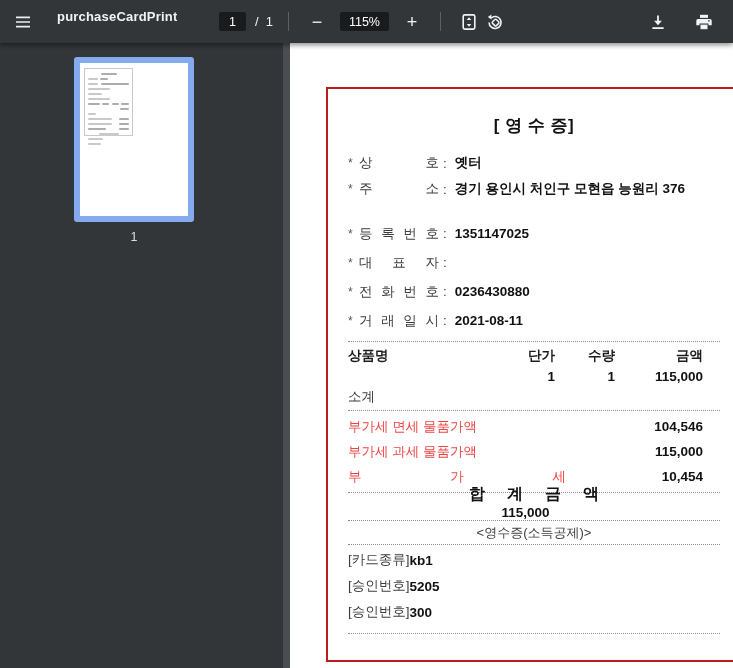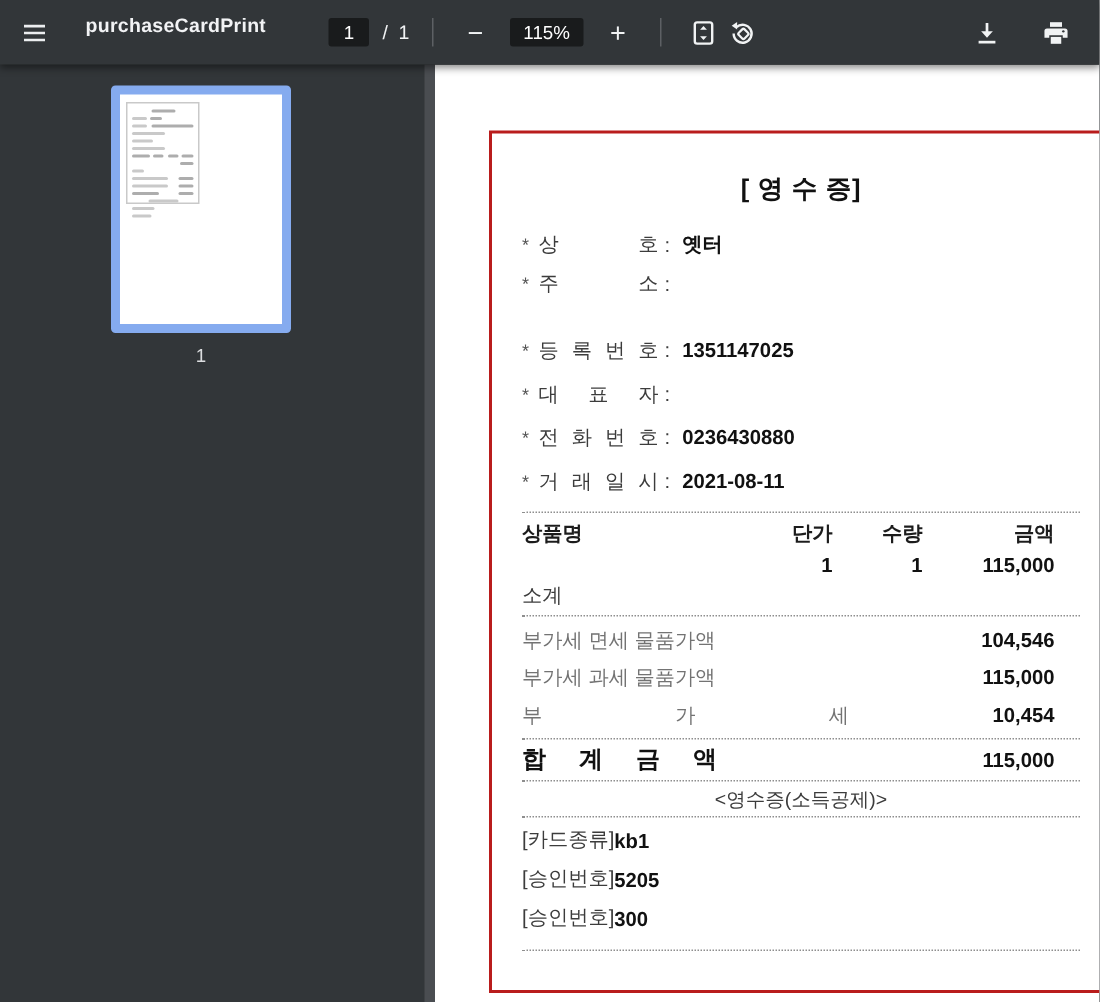--- a/index.html
+++ b/index.html
@@ -98,25 +98,25 @@
   .tbl-vals { height: 21px; font-weight: 700; color: #111; }
   .col-name { flex: 1; text-align: left; }
   .col-unit { width: 100px; text-align: right; flex: none; }
   .col-qty  { width: 60px;  text-align: right; flex: none; }
   .col-amt  { width: 105px; text-align: right; padding-right: 17px; flex: none; }
 
   .subtotal { height: 20px; line-height: 20px; margin-bottom: 3px; }
 
   .tax-rows { padding: 3px 0; }
   .tax-row { display: flex; justify-content: space-between; align-items: center; height: 25px; }
-  .tax-label { color: #737373; }
+  .tax-label { color: #ef4444; }
   .jwide { width: 218px; text-align: justify; text-align-last: justify; }
   .amt { font-weight: 700; color: #111; padding-right: 17px; }
 
-  .total-row { display: flex; justify-content: space-between; align-items: center; height: 27px; }
+  .total-row { display: flex; justify-content: flex-end; align-items: center; height: 27px; flex-direction: column; }
   .jtotal {
     width: 130px; font-size: 16px; font-weight: 700; color: #111;
     text-align: justify; text-align-last: justify;
   }
   .note { height: 23px; line-height: 23px; text-align: center; font-size: 13px; color: #3c3c3c; }
 
   .card-rows { padding-top: 2px; }
   .card-row { display: flex; align-items: center; height: 26px; }
   .card-label { color: #3c3c3c; }
   .card-val { font-weight: 700; color: #111; }
@@ -278,20 +278,21 @@
             <div class="info-row">
               <span class="star">*</span>
               <span class="jlabel">상 호</span>
               <span class="colon">:</span>
               <span class="ival">옛터</span>
             </div>
             <div class="info-row">
               <span class="star">*</span>
               <span class="jlabel">주 소</span>
               <span class="colon">:</span>
+              <span class="ival">경기 용인시 처인구 모현읍 능원리 376</span>
             </div>
           </div>
 
           <div class="info-group2">
             <div class="info-row">
               <span class="star">*</span>
               <span class="jlabel">등 록 번 호</span>
               <span class="colon">:</span>
               <span class="ival">1351147025</span>
             </div>

